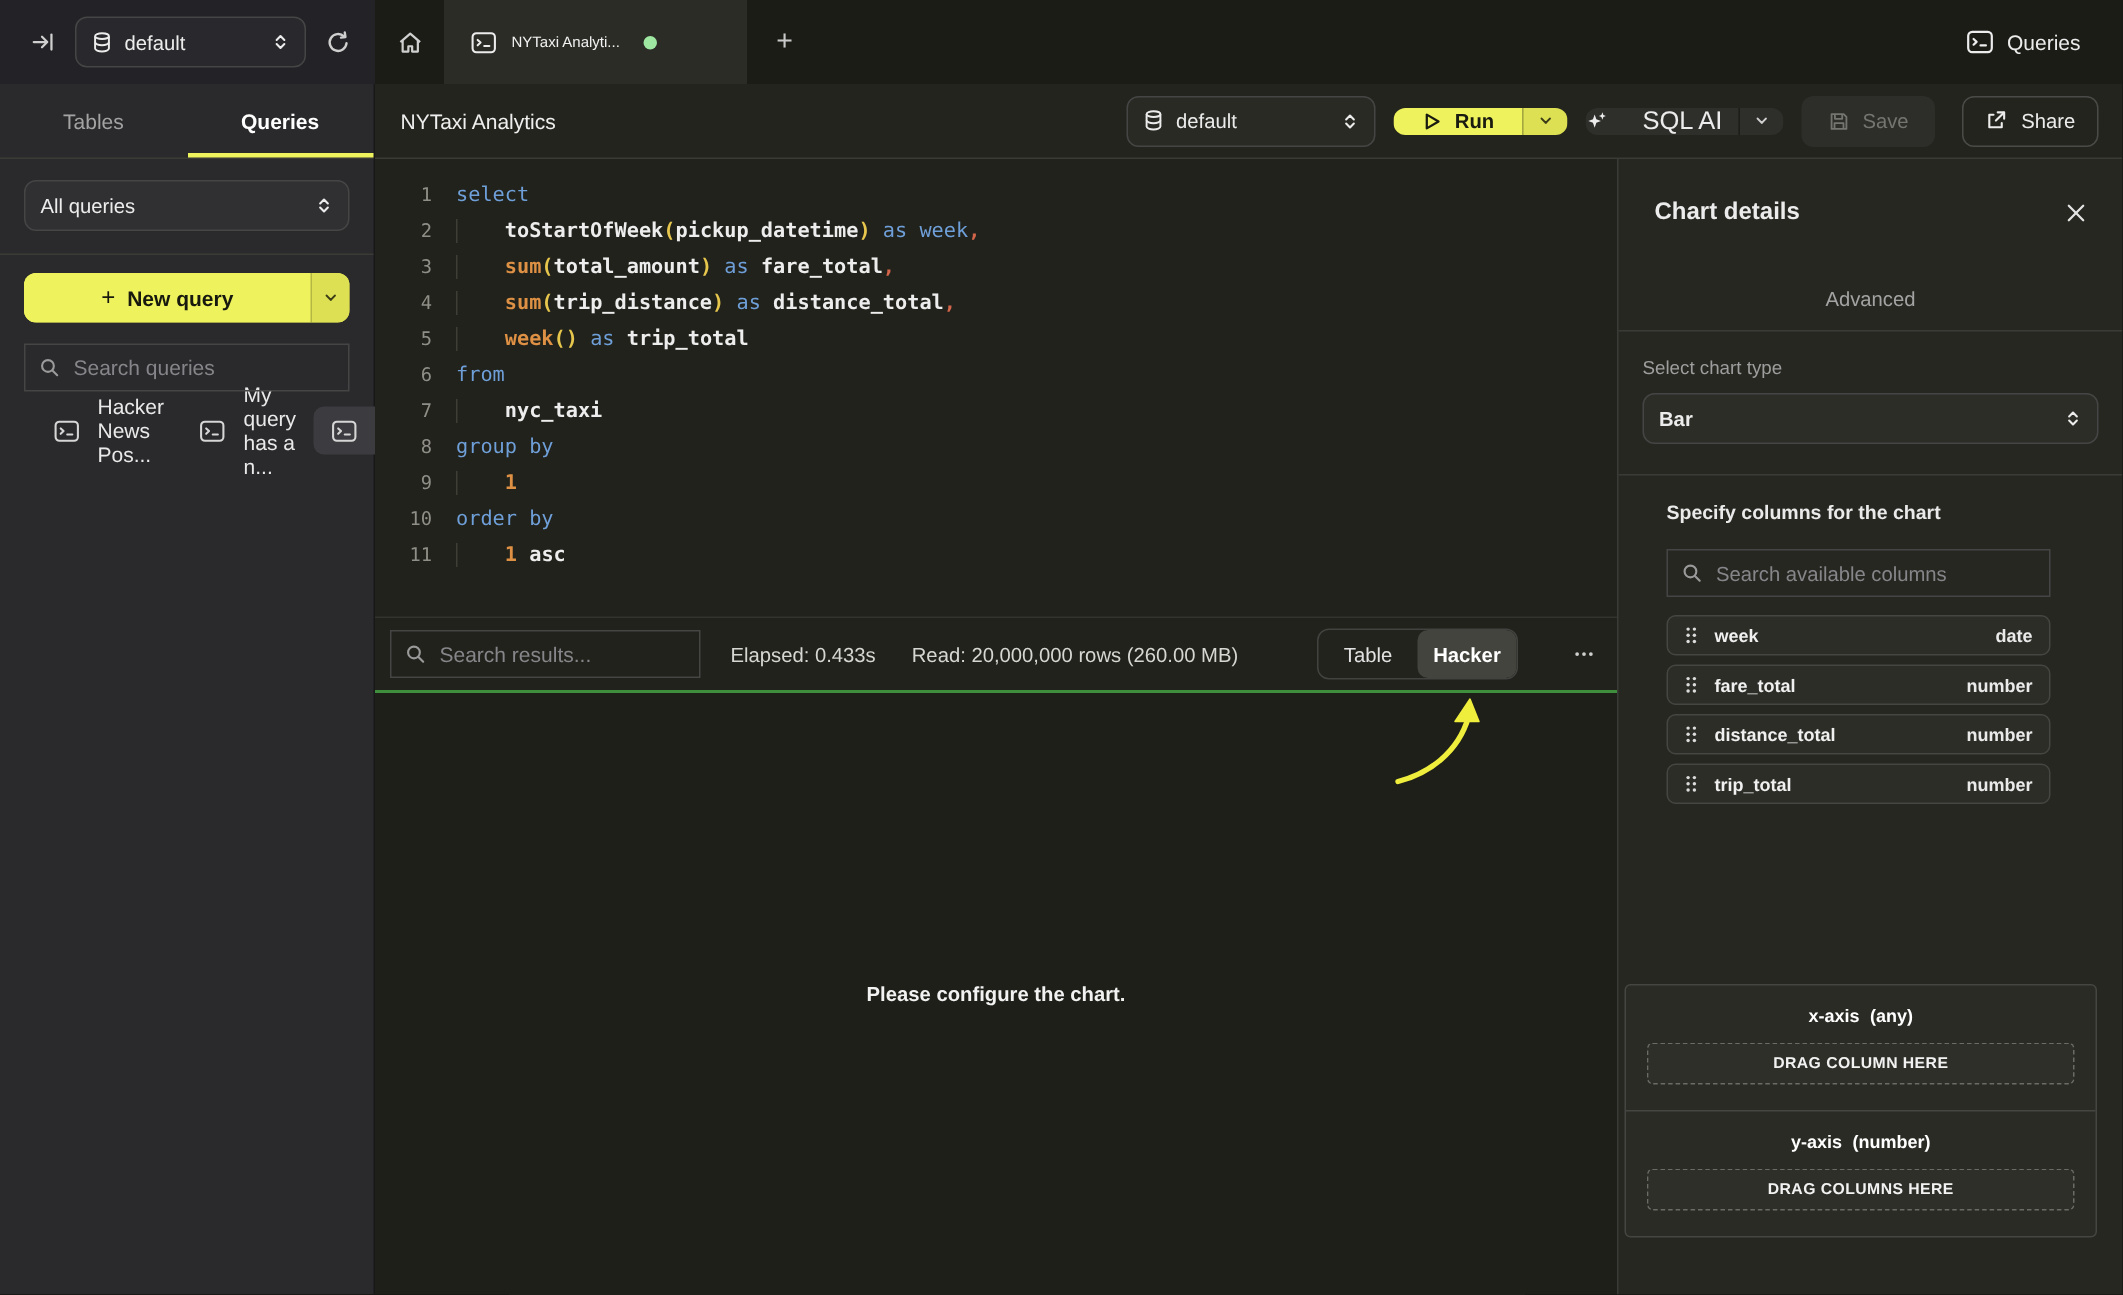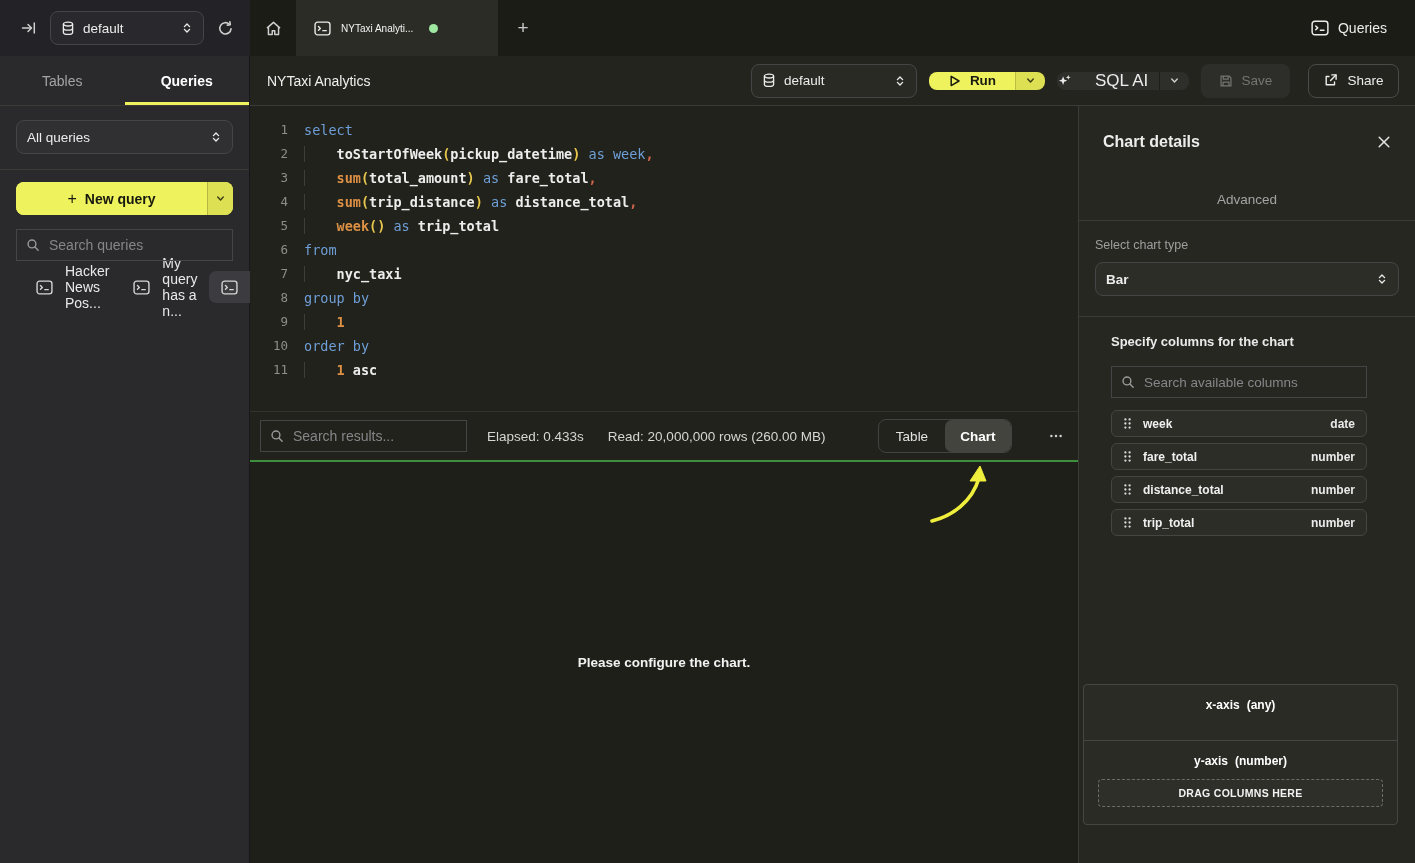--- a/index.html
+++ b/index.html
@@ -414,21 +414,21 @@
             <circle cx="6.4" cy="6.4" r="4.2"></circle>
             <path d="M9.6 9.6 13 13"></path>
           </svg>
       </span>
       <input class="search-input" placeholder="Search results..." style="">
     </div>
     <span class="res-meta">Elapsed: 0.433s</span>
     <span class="res-meta read">Read: 20,000,000 rows (260.00 MB)</span>
     <div class="segmented">
       <button class="seg">Table</button>
-      <button class="seg active">Chart</button>
+      <button class="seg active">Hacker</button>
     </div>
     <button class="icon-btn more-btn">
       <svg width="16" height="16" viewBox="0 0 16 16" fill="currentColor">
           <circle cx="3.4" cy="8" r="1.25"></circle>
           <circle cx="8" cy="8" r="1.25"></circle>
           <circle cx="12.6" cy="8" r="1.25"></circle>
         </svg>
     </button>
   </div>
   <div class="greenline"></div>
@@ -524,20 +524,21 @@
               <circle cx="6.6" cy="10.6" r="1.15"></circle>
             </svg>
             <span class="col-name">trip_total</span>
             <span class="col-type">number</span>
           </div>
         </div>
     </div>
     <div class="axes" id="axes">
         <div class="axis-sec">
           <div class="axis-head"><span class="axis-name">x-axis</span><span class="axis-constraint">(any)</span></div>
+          <div class="dropzone">DRAG COLUMN HERE</div>
         </div>
         <div class="axis-sec">
           <div class="axis-head"><span class="axis-name">y-axis</span><span class="axis-constraint">(number)</span></div>
           <div class="dropzone">DRAG COLUMNS HERE</div>
         </div>
       </div>
   </aside>
 
 </div>
 

